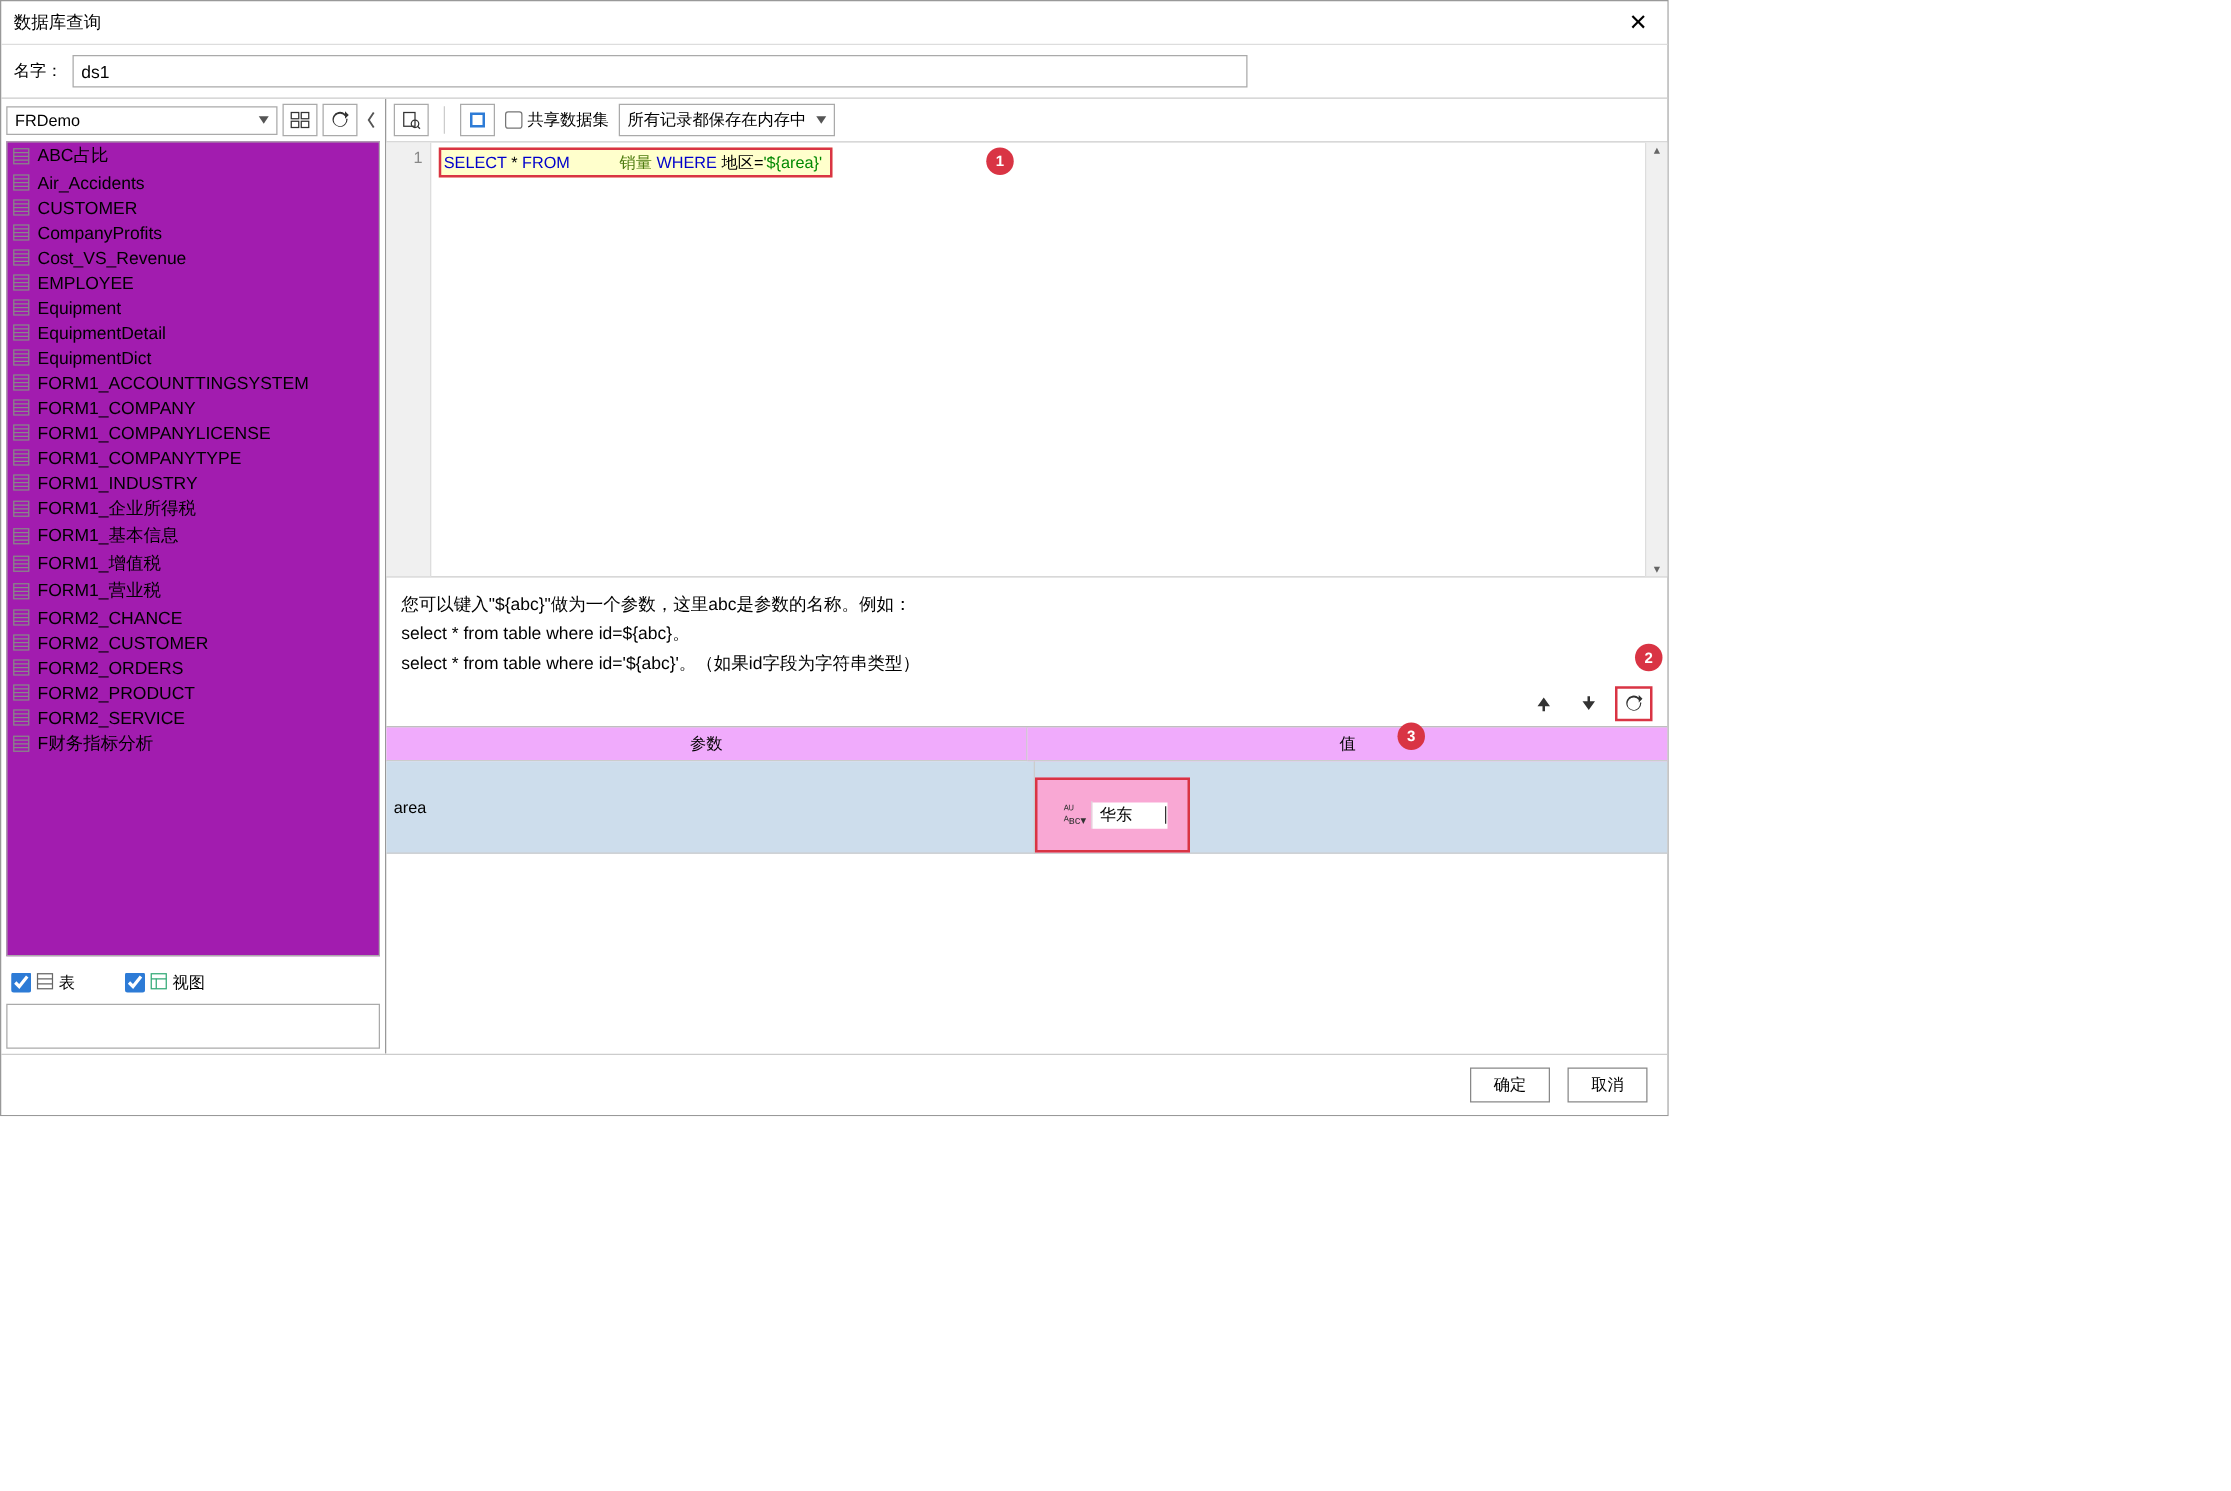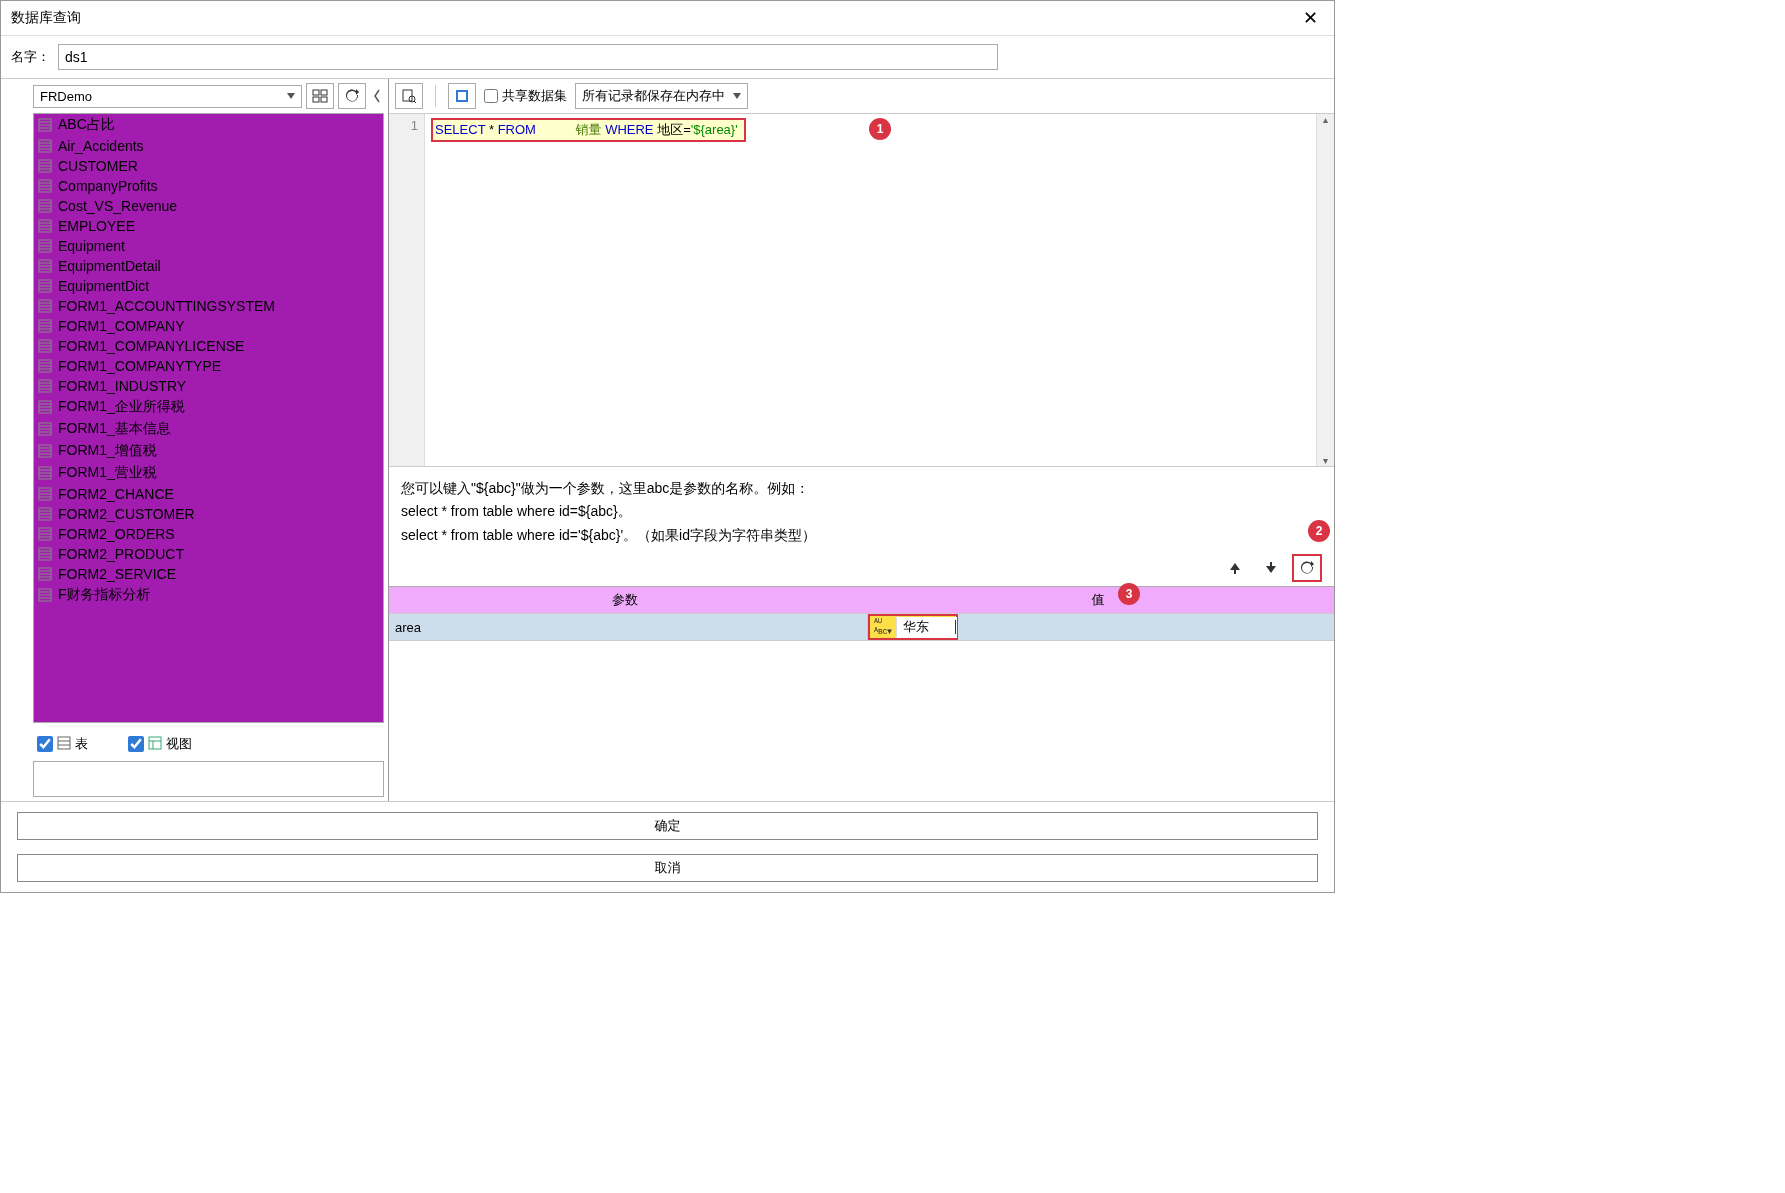--- a/index.html
+++ b/index.html
@@ -9,21 +9,21 @@
 
 .titlebar { display: flex; align-items: center; justify-content: space-between; padding: 6px 10px; border-bottom: 1px solid #ddd; }
 .titlebar .title { font-size: 14px; }
 .titlebar .close { font-size: 18px; cursor: pointer; padding: 0 6px; }
 
 .name-row { padding: 8px 10px; display: flex; align-items: center; gap: 8px; }
 .name-row input { flex: 0 0 940px; padding: 4px 6px; border: 1px solid #aaa; font-size: 14px; }
 
 .main { flex: 1; display: flex; border-top: 1px solid #ccc; overflow: hidden; }
 
-.left { width: 388px; display: flex; flex-direction: column; border-right: 1px solid #999; padding-left: 28px; }
+.left { width: 308px; display: flex; flex-direction: column; border-right: 1px solid #999; }
 .conn-row { display: flex; align-items: center; padding: 4px; gap: 4px; }
 .conn-select { flex: 1; border: 1px solid #aaa; display: flex; align-items: center; justify-content: space-between; padding: 3px 6px; background: #fff; }
 .iconbtn { width: 28px; height: 26px; border: 1px solid #aaa; display: flex; align-items: center; justify-content: center; cursor: pointer; background: #fff; }
 .iconbtn.flat { border-color: transparent; }
 .iconbtn svg { width: 16px; height: 16px; }
 
 .table-list { flex: 1; border: 1px solid #aaa; margin: 0 4px 4px 4px; overflow-y: auto; background: #a21caf; }
 .table-item { display: flex; align-items: center; gap: 6px; padding: 2px 4px; cursor: pointer; font-family: "SimSun", monospace; font-size: 14px; }
 .table-icon { width: 14px; height: 14px; flex-shrink: 0; }
 .table-icon svg { display:block; }
@@ -57,32 +57,32 @@
 .arrow-row .iconbtn { width: 30px; height: 28px; }
 .refresh-highlight { border: 2px solid #d93444; }
 
 .param-table { border-top: 1px solid #aaa; display: flex; flex-direction: column; flex: 0 0 auto; }
 .param-header { display: flex; }
 .param-header > div { flex: 1; text-align: center; padding: 4px; border-right: 1px solid #ccc; border-bottom: 1px solid #ccc; background: #f0abfc; }
 .param-header > div:last-child { border-right: none; position:relative; }
 .param-row { display: flex; background: #cdddec; }
 .param-row > div { flex: 1; padding: 3px 6px; border-right: 1px solid #ccc; border-bottom: 1px solid #ccc; display: flex; align-items: center; }
 .param-row > div:last-child { border-right: none; }
-.value-edit { border: 2px solid #d93444; display: inline-flex; align-items: center; background: #fde047; padding: 0; }
+.value-edit { border: 2px solid #d93444; display: inline-flex; align-items: center; background: #f9a8d4; padding: 17px; margin-top: 13px; }
 .value-edit .type-ico { padding: 2px 4px; font-size: 9px; line-height: 1; color: #333; display:flex; flex-direction:column; align-items:center; border-right:1px solid #ddd; }
 .value-edit input { border: none; outline: none; padding: 3px 6px; font-size: 13px; width: 60px; font-family: Liberation Sans, sans-serif; }
 .value-edit .caret { border-right:1px solid #333; height:14px; margin-left:-2px; }
 
 .badge { position: absolute; width: 22px; height: 22px; border-radius: 50%; background: #d93444; color: #fff; display: flex; align-items: center; justify-content: center; font-size: 12px; font-weight: bold; z-index: 10; }
 .b1 { top: 4px; left: 444px; }
 .b2-wrap { position: relative; }
 .b2 { top: -34px; right: 4px; }
 .b3 { top: -4px; right: 194px; }
 
-.footer { display: flex; justify-content: flex-end; gap: 14px; padding: 10px 16px; border-top: 1px solid #ccc; flex-direction: column; }
+.footer { display: flex; justify-content: flex-end; gap: 14px; padding: 10px 16px; border-top: 1px solid #ccc; }
 .footer button { padding: 4px 18px; border: 1px solid #888; background: #fff; cursor: pointer; font-size: 13px; }
 .param-body { flex:1; min-height:160px; }
 
 .chev { display:inline-block; width:0; height:0; border-left:4px solid transparent; border-right:4px solid transparent; border-top:6px solid #555; }
 
 </style>
 </head>
 <body>
 
 <div class="dialog">

